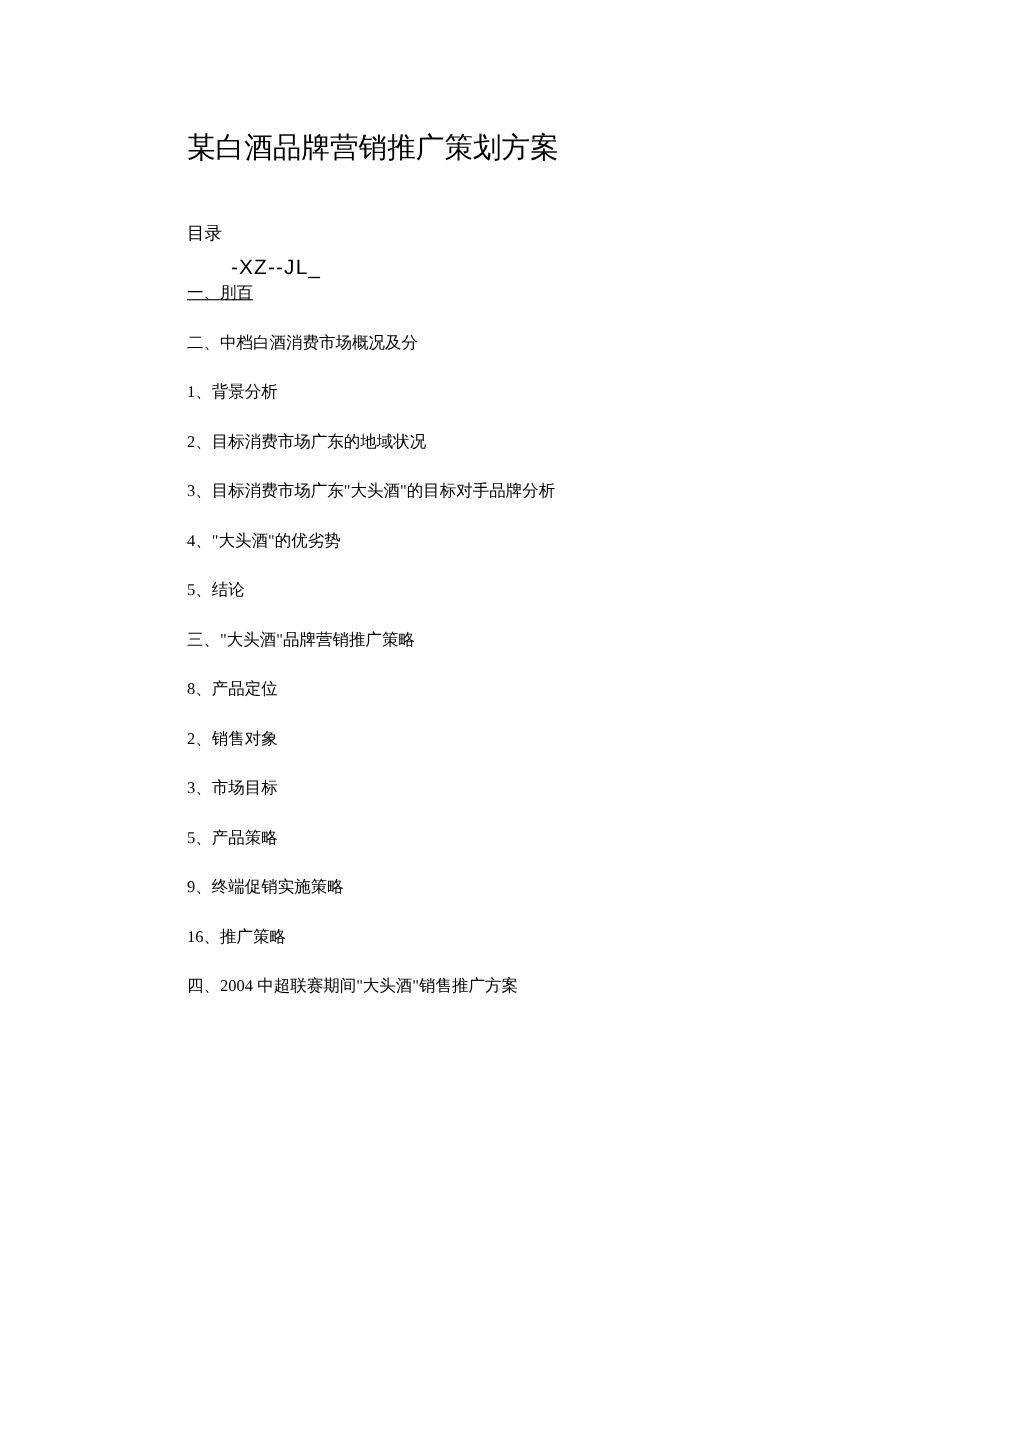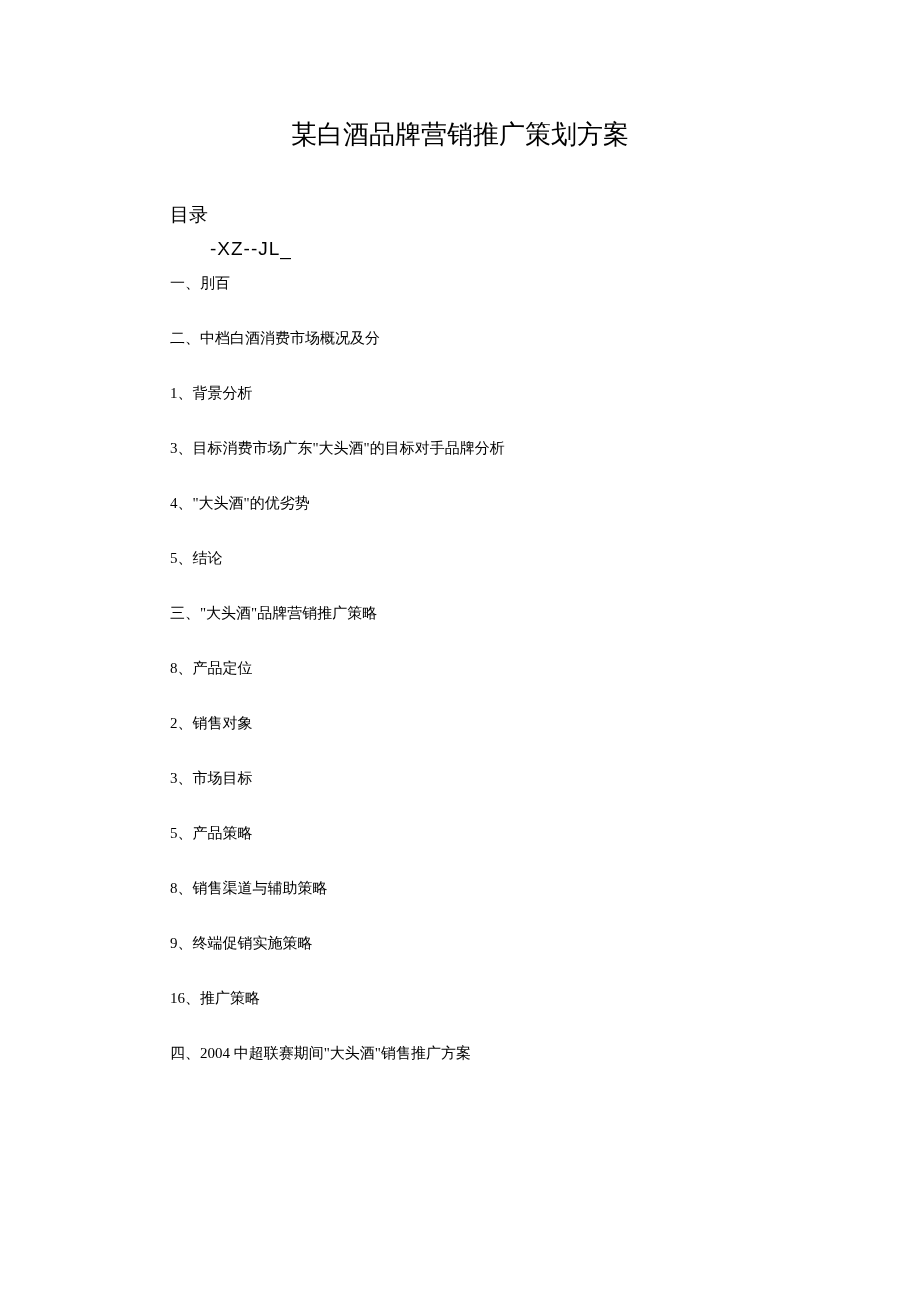--- a/index.html
+++ b/index.html
@@ -7,62 +7,63 @@
     padding: 0;
     background: #ffffff;
     font-family: "SimSun", "宋体", serif;
     color: #000000;
     width: 920px;
   }
   .page {
     padding: 100px 170px 80px 170px;
   }
   .title {
-    text-align: center;
+    text-align: left;
     font-size: 26px;
     font-weight: normal;
     margin-bottom: 50px;
     font-family: Liberation Sans, sans-serif;
   }
   .toc-label {
-    font-size: 19px;
+    font-size: 16px;
     margin-bottom: 10px;
     font-family: Liberation Mono, monospace;
   }
   .annotation {
     font-family: "Arial", sans-serif;
     font-size: 19px;
     margin-left: 40px;
     margin-bottom: 0px;
     letter-spacing: 1px;
   }
   .toc-item {
     font-size: 15px;
-    margin-top: 34px;
+    margin-top: 24px;
     line-height: 1.4;
   }
   .toc-item.first {
-    margin-top: 13px;
+    margin-top: 2px;
+    text-decoration: underline;
   }
 </style>
 </head>
 <body>
 
 <div class="page">
   <h1 class="title">某白酒品牌营销推广策划方案</h1>
   <div class="toc-label">目录</div>
   <div class="annotation">-XZ--JL_</div>
   <div class="toc-item first">一、刖百</div>
   <div class="toc-item">二、中档白酒消费市场概况及分</div>
   <div class="toc-item">1、背景分析</div>
+  <div class="toc-item">2、目标消费市场广东的地域状况</div>
   <div class="toc-item">3、目标消费市场广东"大头酒"的目标对手品牌分析</div>
   <div class="toc-item">4、"大头酒"的优劣势</div>
   <div class="toc-item">5、结论</div>
   <div class="toc-item">三、"大头酒"品牌营销推广策略</div>
   <div class="toc-item">8、产品定位</div>
   <div class="toc-item">2、销售对象</div>
   <div class="toc-item">3、市场目标</div>
   <div class="toc-item">5、产品策略</div>
-  <div class="toc-item">8、销售渠道与辅助策略</div>
   <div class="toc-item">9、终端促销实施策略</div>
   <div class="toc-item">16、推广策略</div>
   <div class="toc-item">四、2004 中超联赛期间"大头酒"销售推广方案</div>
 </div>
 
 </body></html>

